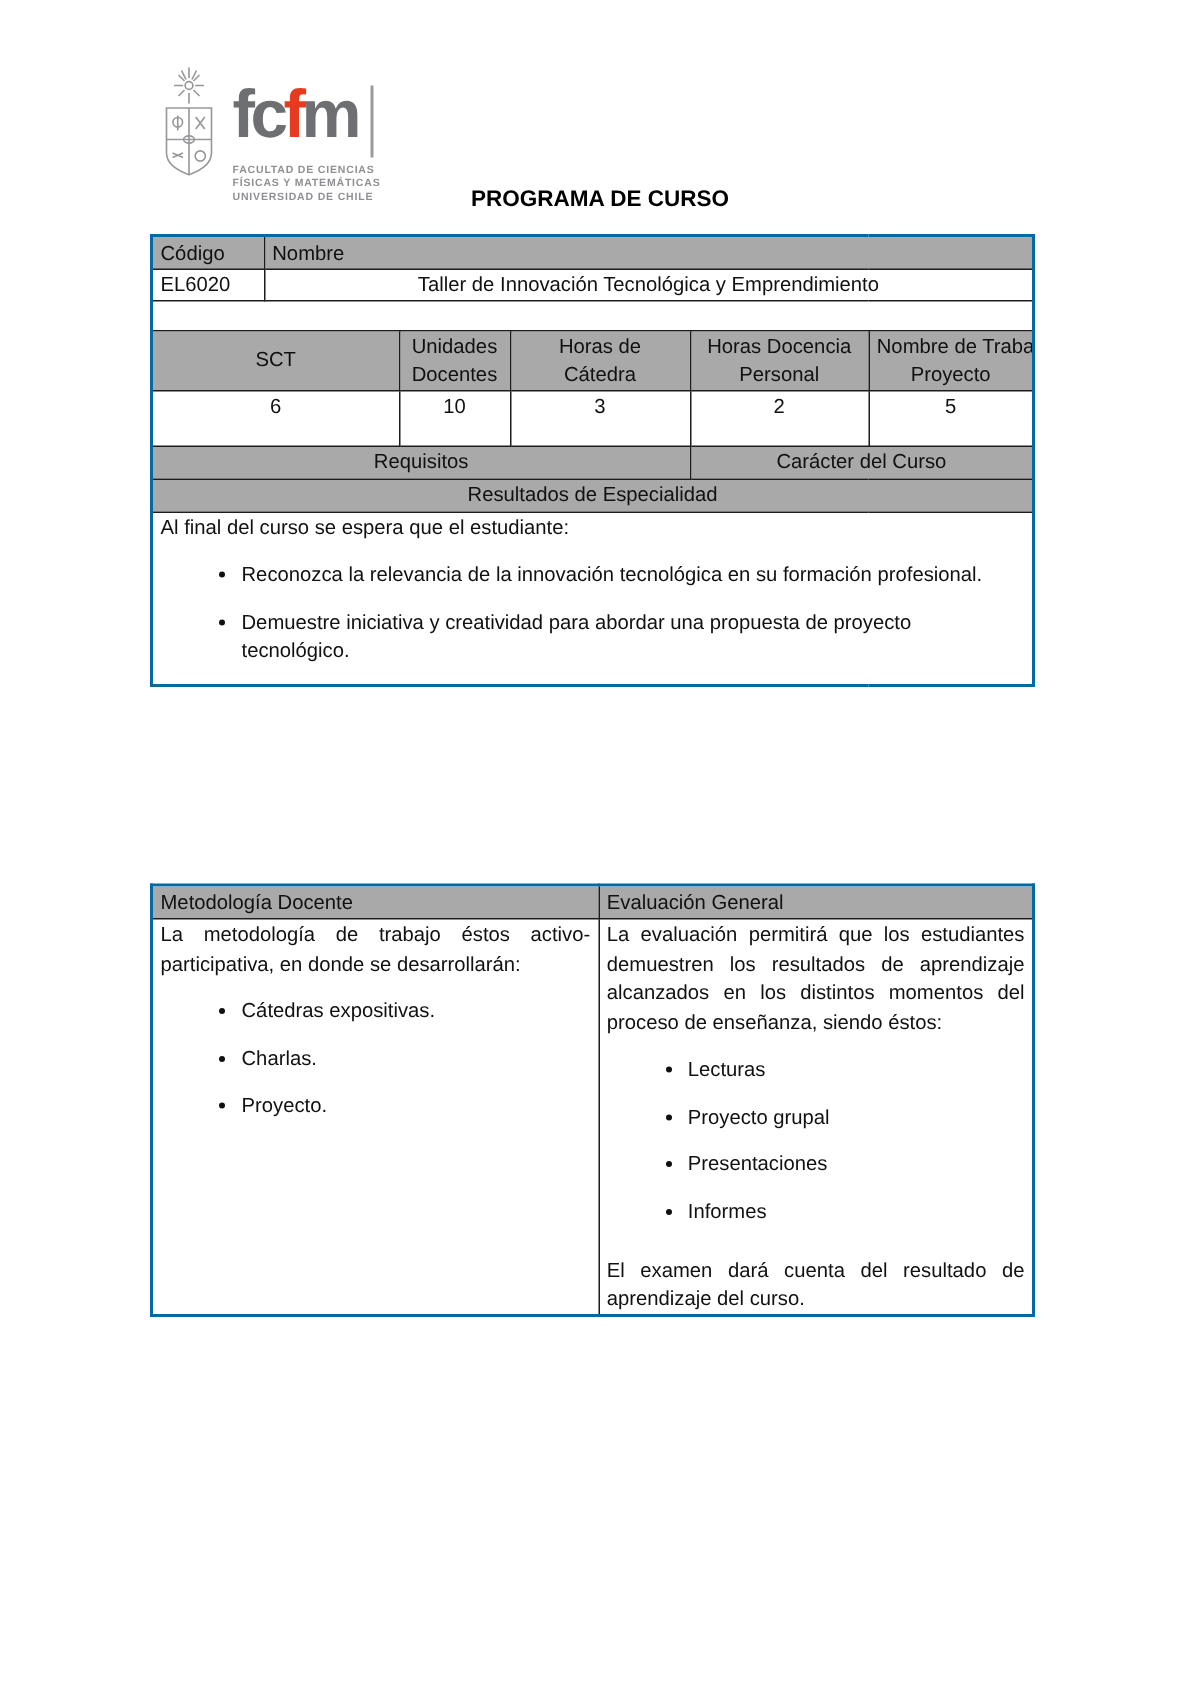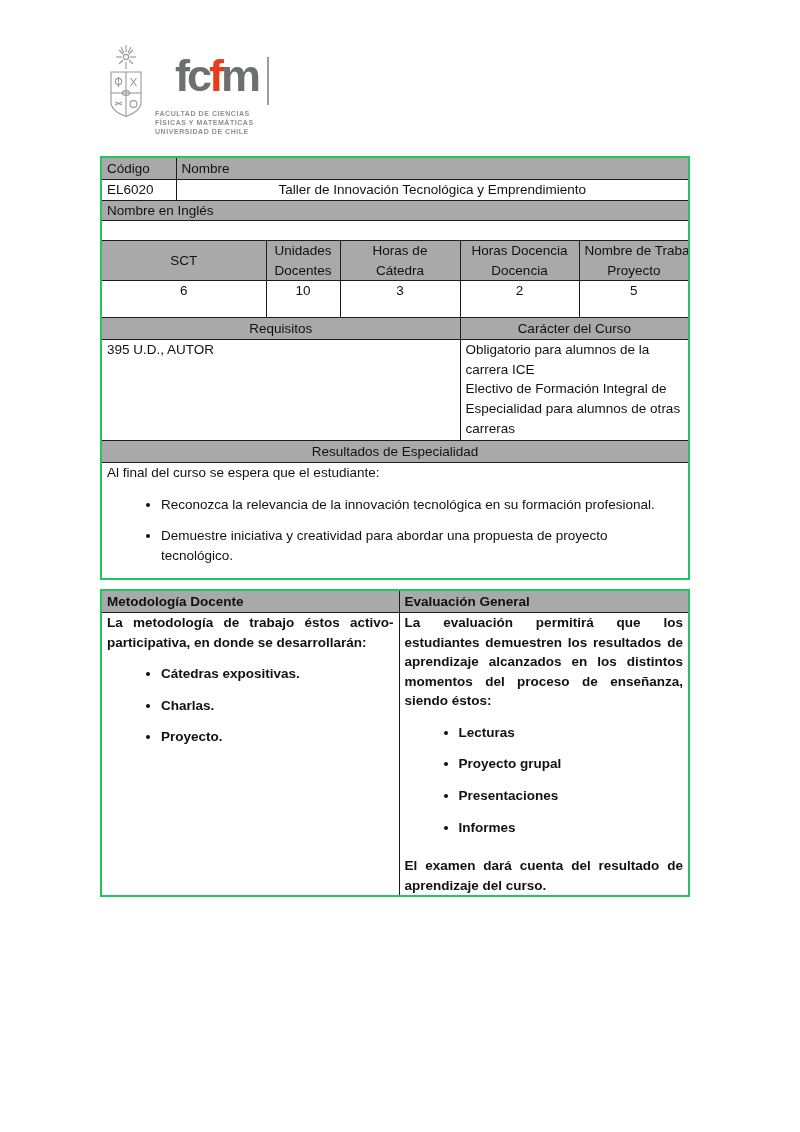--- a/index.html
+++ b/index.html
@@ -10,48 +10,48 @@
     background: #ffffff;
     font-family: "Liberation Sans", sans-serif;
     color: #111;
     overflow: hidden;
   }
 
   
   .logo { position: absolute; left: 103px; top: 44px; display: flex; align-items: flex-start; }
   .crest { flex: 0 0 auto; }
   .logo-right { margin-left: 6px; margin-top: 11px; }
-  .wordmark { font-weight: bold; font-size: 45px; line-height: 0.92; letter-spacing: -3px; display: flex; align-items: flex-start; margin-left: 20px; }
+  .wordmark { font-weight: bold; font-size: 45px; line-height: 0.92; letter-spacing: -3px; display: flex; align-items: flex-start; }
   .wm-gray { color: #6e6f72; }
   .wm-red  { color: #e63b1e; }
   .wm-rule { width: 2px; height: 48px; background: #9b9c9e; margin-left: 9px; margin-top: 2px; }
   .logo-sub { margin-top: 4px; font-size: 7px; line-height: 1.3; letter-spacing: 0.55px; color: #8f9094; font-weight: bold; }
 
   
   .doc-title {
     position: absolute; top: 124px; left: 0; width: 100%;
     text-align: center; font-weight: bold; font-size: 15px; color: #000;
   }
 
   
   table.doc {
     position: absolute; left: 100px;
     border-collapse: collapse; table-layout: fixed;
     width: 588px; font-size: 13.5px; line-height: 1.45;
-    border: 2px solid #22c55e;
+    border: 2px solid #0369a1;
   }
   table.doc td { border: 1.5px solid #1c1c1c; padding: 0 5px; overflow: hidden; }
   .gray { background: #a9a9a9; }
   .ctr  { text-align: center; margin-left: 34px; }
   .top  { vertical-align: top; }
   .just { text-align: justify; }
   .hl   { white-space: nowrap; text-align: center; }
 
   .t1 { top: 156px; }
-  .t2 { top: 589px; font-weight: bold; }
+  .t2 { top: 589px; }
 
   .h21 td { height: 21px; }
   .h19 td { height: 19px; }
   .h36 td { height: 36px; }
   .h100 td { height: 100px; }
   .h86 td { height: 86px; }
   .h210 td { height: 210px; }
 
   .vals td { vertical-align: top; padding-top: 1px; }
 
@@ -97,83 +97,74 @@
         <span class="wm-rule"></span>
       </div>
       <div class="logo-sub">
         <div>FACULTAD DE CIENCIAS</div>
         <div>FÍSICAS Y MATEMÁTICAS</div>
         <div>UNIVERSIDAD DE CHILE</div>
       </div>
     </div>
   </div>
 
+  <div class="doc-title">PROGRAMA DE CURSO</div>
 
   <table class="doc t1">
     <colgroup>
       <col style="width:75px">
         <col style="width:90px">
         <col style="width:74px">
       <col style="width:120px">
         <col style="width:119px">
         <col style="width:110px">
     </colgroup>
     <tbody>
         <tr class="h21">
       <td class="gray">Código</td>
       <td class="gray" colspan="5">Nombre</td>
     </tr>
     <tr class="h19">
       <td>EL6020</td>
       <td class="ctr" colspan="5">Taller de Innovación Tecnológica y Emprendimiento</td>
     </tr>
     <tr class="h19">
-      <td class="gray" colspan="6">Nombre en Inglés</td>
-    </tr>
-    <tr class="h19">
       <td colspan="6"></td>
     </tr>
     <tr class="h36">
       <td class="gray ctr" colspan="2">
         <div class="hl">SCT</div>
       </td>
       <td class="gray ctr">
         <div class="hl">Unidades</div>
         <div class="hl">Docentes</div>
       </td>
       <td class="gray ctr">
         <div class="hl">Horas de</div>
         <div class="hl">Cátedra</div>
       </td>
       <td class="gray ctr">
         <div class="hl">Horas Docencia</div>
-        <div class="hl">Docencia</div>
+        <div class="hl">Personal</div>
       </td>
       <td class="gray ctr">
         <div class="hl">Nombre de Trabajo</div>
         <div class="hl">Proyecto</div>
       </td>
     </tr>
     <tr class="h36 vals">
       <td class="ctr" colspan="2">6</td>
       <td class="ctr">10</td>
       <td class="ctr">3</td>
       <td class="ctr">2</td>
       <td class="ctr">5</td>
     </tr>
     <tr class="h21">
       <td class="gray ctr" colspan="4">Requisitos</td>
       <td class="gray ctr" colspan="2">Carácter del Curso</td>
-    </tr>
-    <tr class="h100">
-      <td class="top" colspan="4">395 U.D., AUTOR</td>
-      <td class="top" colspan="2">
-        <div>Obligatorio para alumnos de la carrera ICE</div>
-        <div>Electivo de Formación Integral de Especialidad para alumnos de otras carreras</div>
-      </td>
     </tr>
     <tr class="h21">
       <td class="gray ctr" colspan="6">Resultados de Especialidad</td>
     </tr>
     <tr class="h86">
       <td class="top" colspan="6">
         <div>Al final del curso se espera que el estudiante:</div>
         <ul class="blt">
               <li>Reconozca la relevancia de la innovación tecnológica en su formación profesional.</li>
               <li>Demuestre iniciativa y creatividad para abordar una propuesta de proyecto tecnológico.</li>

